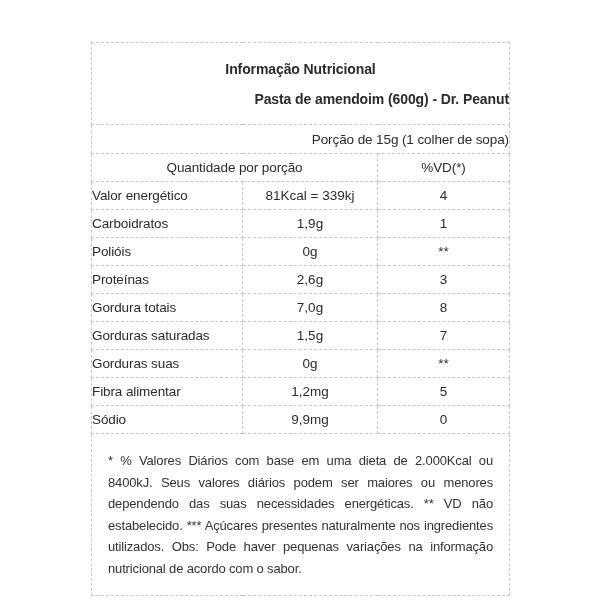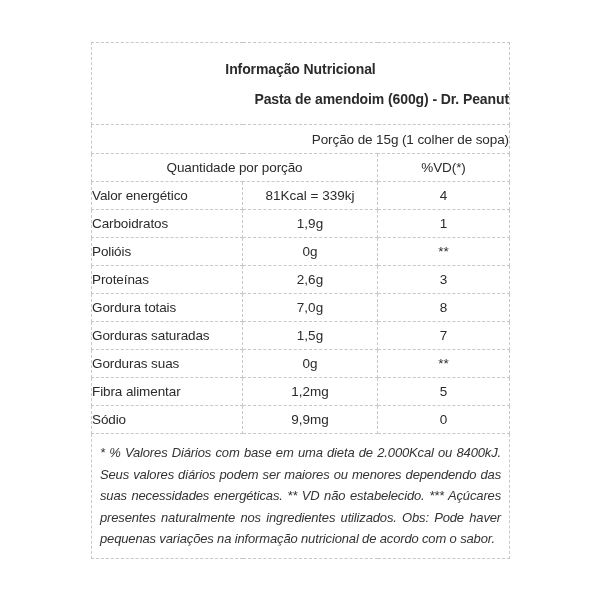--- a/index.html
+++ b/index.html
@@ -78,22 +78,21 @@
   td.footnote-cell {
     padding: 11px 11px 12px 11px;
     vertical-align: top;
   }
   .footnote-text {
     font-size: 13px;
     line-height: 21.5px;
     text-align: justify;
     letter-spacing: -0.15px;
     color: #333333;
-    margin: 8px;
-    font-style: italic;
+    margin: 16px;
   }
 </style>
 </head>
 <body>
 
 <table class="nutrition-table">
   <colgroup>
     <col class="c1">
     <col class="c2">
     <col class="c3">

